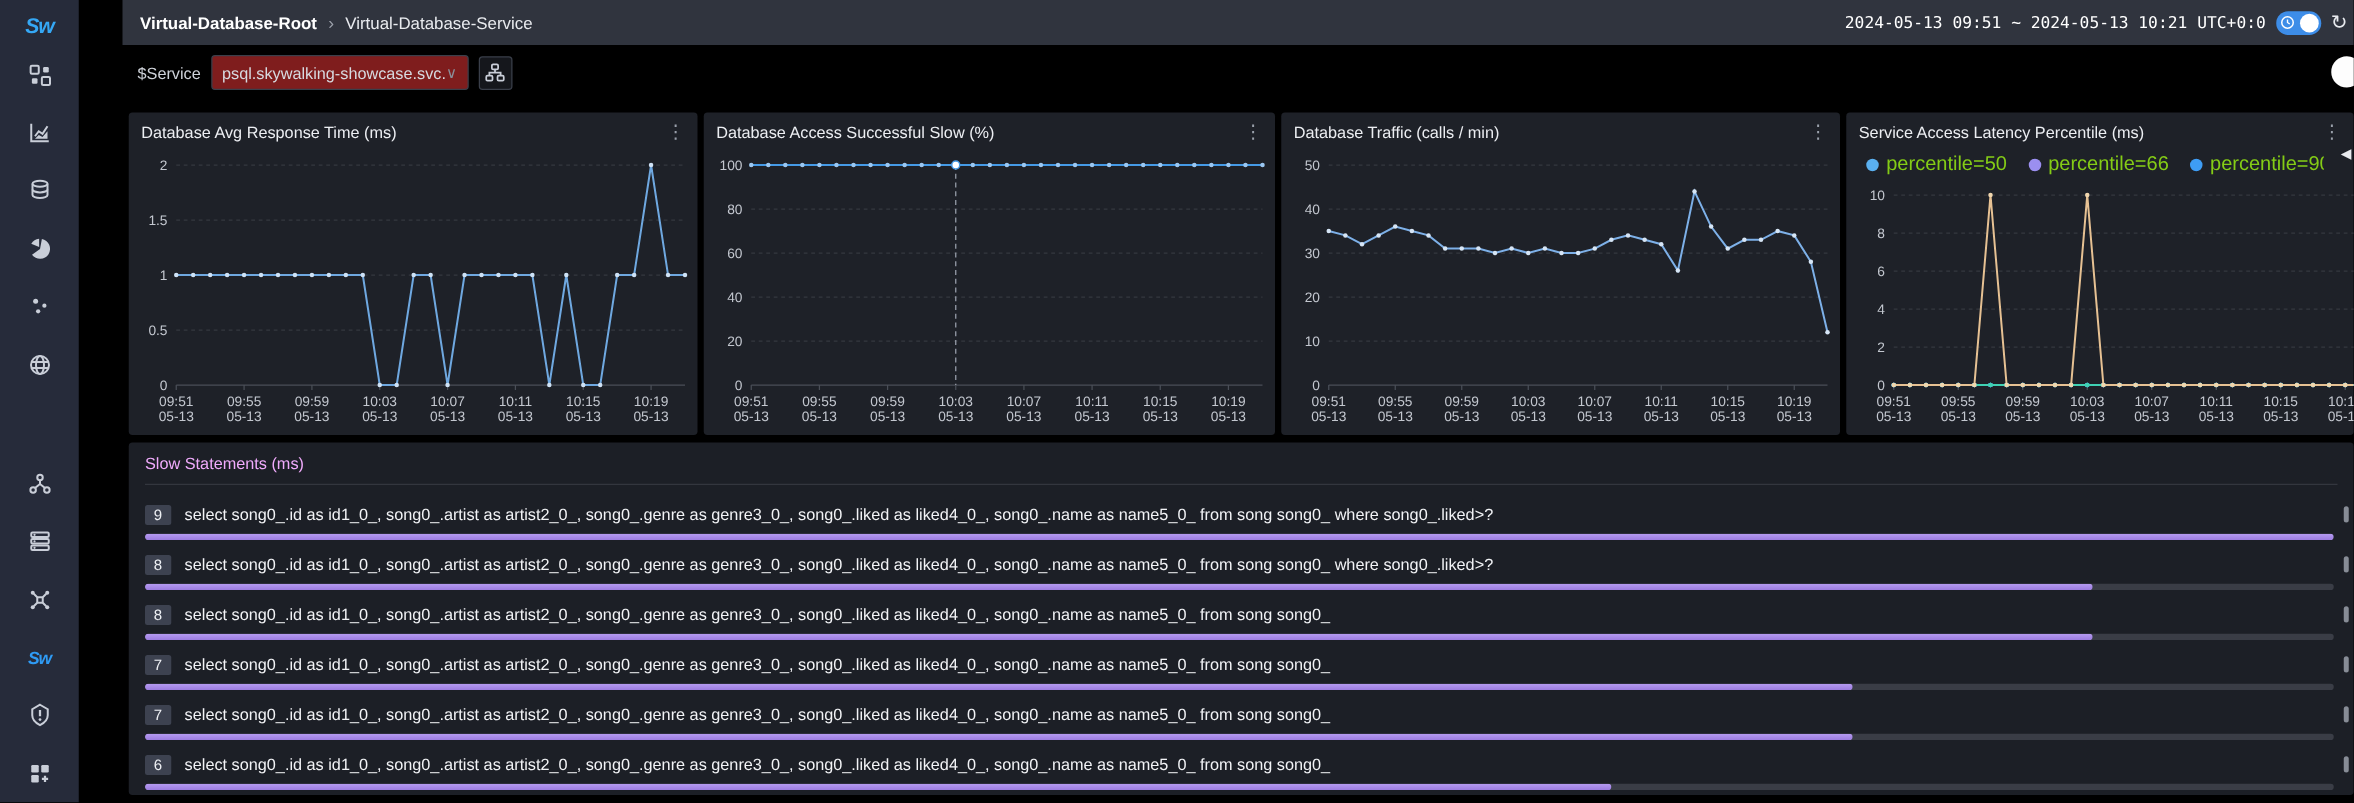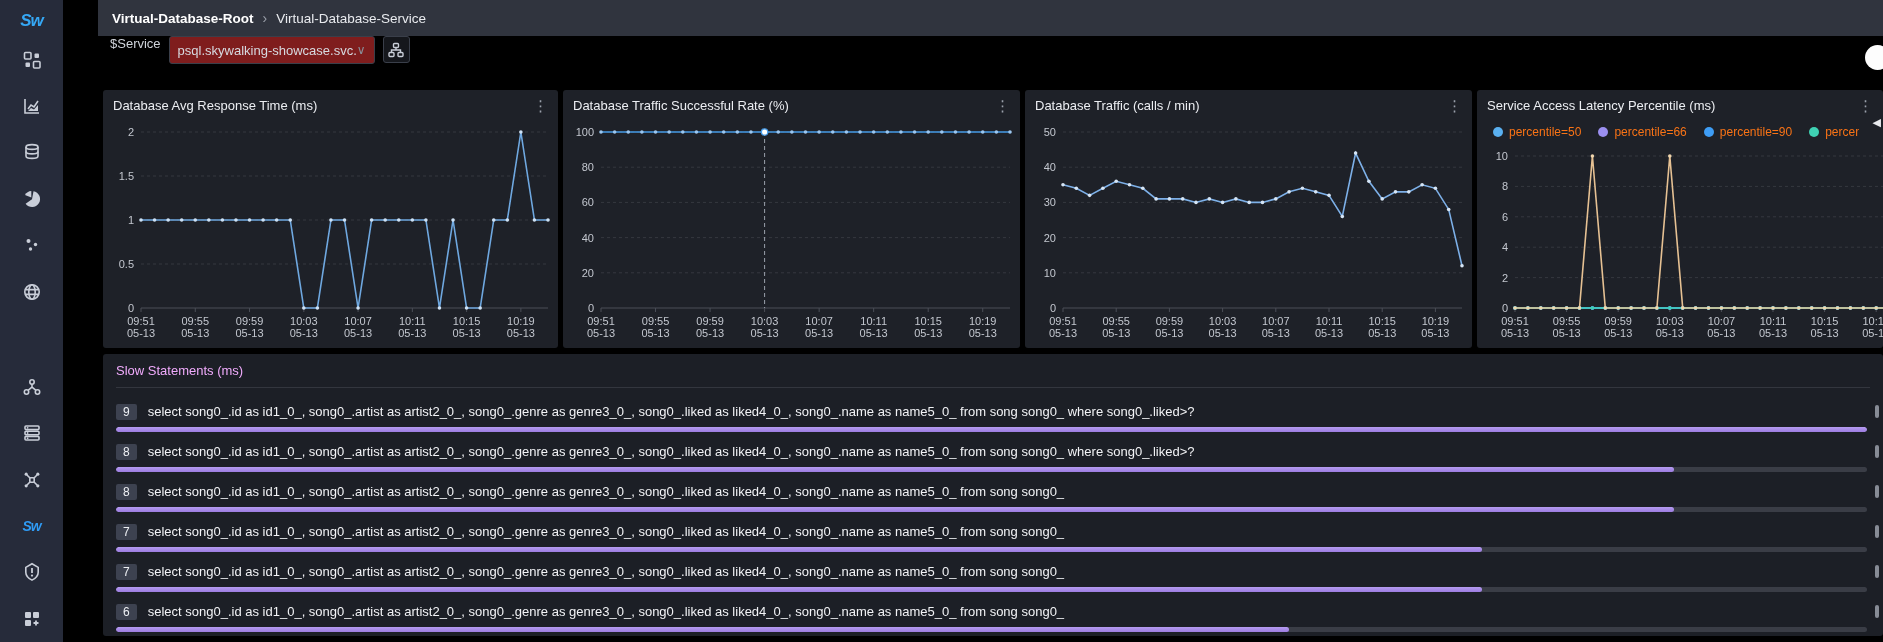--- a/index.html
+++ b/index.html
@@ -25,40 +25,40 @@
   .crumb-sep{color:#9ba0aa;margin:0 9px;font-size:14px}
   .crumb-leaf{color:#e9ebef;font-size:13.5px}
   .topbar-right{margin-left:auto;display:flex;align-items:center;gap:8px}
   .time-range{font-family:"DejaVu Sans Mono",monospace;font-size:13px;color:#fff}
   .tz{font-family:"DejaVu Sans Mono",monospace;font-size:13px;color:#fff}
   .toggle{width:36px;height:19px;border-radius:10px;background:#3d8de8;position:relative;cursor:pointer;flex:none}
   .toggle .knob{position:absolute;right:2px;top:2px;width:15px;height:15px;border-radius:50%;background:#fff}
   .toggle .clock{position:absolute;left:3px;top:3.5px}
   .refresh{color:#e8eaee;font-size:16px;margin-right:-9px;cursor:pointer}
 
-  .filterbar{height:44px;background:#000;display:flex;padding:0 12px;position:relative}
+  .filterbar{height:44px;background:#000;display:flex;align-items:center;padding:0 12px;position:relative}
   .svc-label{color:#cfd3da;font-size:13px;margin-right:8px}
   .svc-select{width:206px;height:28px;background:#7f1d1d;border:1px solid #3a3f4a;border-radius:3px;
               display:flex;align-items:center;padding:0 8px;color:#d7dae0;font-size:13px;cursor:pointer}
   .svc-select .chev{margin-left:auto;color:#8a8f99;font-size:12px}
   .svc-btn{width:27px;height:27px;margin-left:8px;background:#15171c;border:1px solid #3a3f4a;border-radius:3px;
            display:flex;align-items:center;justify-content:center;cursor:pointer}
   .svc-btn svg{stroke:#c9ced8;fill:none;stroke-width:1.4}
   .filter-circle{position:absolute;right:-7px;top:9px;width:25px;height:25px;border-radius:50%;background:#fdfdfd;cursor:pointer}
 
   
   .charts-row{display:flex;gap:5px;margin:10px 0 0 5px;height:258px}
   .panel{background:#1e2128;border-radius:3px;overflow:hidden;flex:none;position:relative}
   .p1{width:455px}.p2{width:457px}.p3{width:447px}.p4{flex:1;min-width:0}
   .panel-header{height:30px;display:flex;align-items:center;padding:0 10px;color:#eceef2;font-size:13px}
   .kebab{margin-left:auto;color:#9aa0ab;font-size:15px;cursor:pointer;line-height:1}
   .legend{height:24px;display:flex;align-items:center;padding-left:16px;overflow:hidden;white-space:nowrap;position:relative;margin-right:24px}
   .legend-item{display:inline-flex;align-items:center;margin-right:17px;cursor:pointer;flex:none}
   .legend-dot{width:10px;height:10px;border-radius:50%;margin-right:6px;flex:none}
-  .legend-label{color:#f97316;font-size:12px}
+  .legend-label{color:#84cc16;font-size:16px}
   .legend-prev{position:absolute;right:2px;top:26px;color:#e8eaee;font-size:11px;cursor:pointer;z-index:2}
   svg.chart text{font-family:"Liberation Sans",sans-serif}
 
   
   .slow-panel{margin:6px 0 0 5px;height:282px;background:#1c1f26;border-radius:3px;overflow:hidden;padding:9px 13px 0 13px;position:relative}
   .slow-title{color:#f0abfc;font-size:13px;padding-bottom:9px;border-bottom:1px solid #33363e}
   .slow-rows{padding-top:14px}
   .srow{margin-bottom:10px;position:relative}
   .srow-line{display:flex;align-items:center;gap:11px;height:19px}
   .badge{background:#3d4250;color:#eef0f4;font-size:12px;padding:1px 7px;border-radius:2px;flex:none}
@@ -164,20 +164,32 @@
   </div>
 </nav>
 
 <div class="main">
 
   <header class="topbar">
     <span class="crumb-root">Virtual-Database-Root</span>
     <span class="crumb-sep">›</span>
     <span class="crumb-leaf">Virtual-Database-Service</span>
 
+    <div class="topbar-right">
+      <span class="time-range">2024-05-13 09:51 ~ 2024-05-13 10:21</span>
+      <span class="tz">UTC+0:0</span>
+      <span class="toggle">
+        <svg class="clock" width="12" height="12" viewBox="0 0 12 12">
+          <circle cx="6" cy="6" r="4.6" stroke="#fff" fill="none" stroke-width="1.2"></circle>
+          <path d="M6 3.5V6l1.8 1.2" stroke="#fff" fill="none" stroke-width="1.1"></path>
+        </svg>
+        <span class="knob"></span>
+      </span>
+      <span class="refresh">↻</span>
+    </div>
   </header>
 
   <div class="filterbar">
     <span class="svc-label">$Service</span>
     <div class="svc-select">
       <span>psql.skywalking-showcase.svc.</span>
       <span class="chev">∨</span>
     </div>
     <div class="svc-btn">
       <svg width="16" height="16" viewBox="0 0 16 16">
@@ -261,21 +273,21 @@
           <circle cx="390.73333333333335" cy="100" r="1.8" fill="#cfe2f5"></circle>
           <circle cx="404.3" cy="100" r="1.8" fill="#cfe2f5"></circle>
           <circle cx="417.8666666666667" cy="12" r="1.8" fill="#cfe2f5"></circle>
           <circle cx="431.43333333333334" cy="100" r="1.8" fill="#cfe2f5"></circle>
           <circle cx="445" cy="100" r="1.8" fill="#cfe2f5"></circle>
         </svg>
     </section>
 
     <section class="panel p2">
       <div class="panel-header">
-        <span>Database Traffic Successful Rate (%)</span>
+        <span>Database Access Successful Slow (%)</span>
         <span class="kebab">⋮</span>
       </div>
       <svg class="chart" width="457" height="224">
           <line x1="38" y1="188" x2="447" y2="188" stroke="#4a4e57" stroke-width="1" stroke-dasharray="none"></line>
           <text x="31" y="192" fill="#c3c7cf" text-anchor="end" font-size="11">0</text>
           <line x1="38" y1="152.8" x2="447" y2="152.8" stroke="#35383f" stroke-width="1" stroke-dasharray="3 3"></line>
           <text x="31" y="156.8" fill="#c3c7cf" text-anchor="end" font-size="11">20</text>
           <line x1="38" y1="117.6" x2="447" y2="117.6" stroke="#35383f" stroke-width="1" stroke-dasharray="3 3"></line>
           <text x="31" y="121.6" fill="#c3c7cf" text-anchor="end" font-size="11">40</text>
           <line x1="38" y1="82.4" x2="447" y2="82.4" stroke="#35383f" stroke-width="1" stroke-dasharray="3 3"></line>

